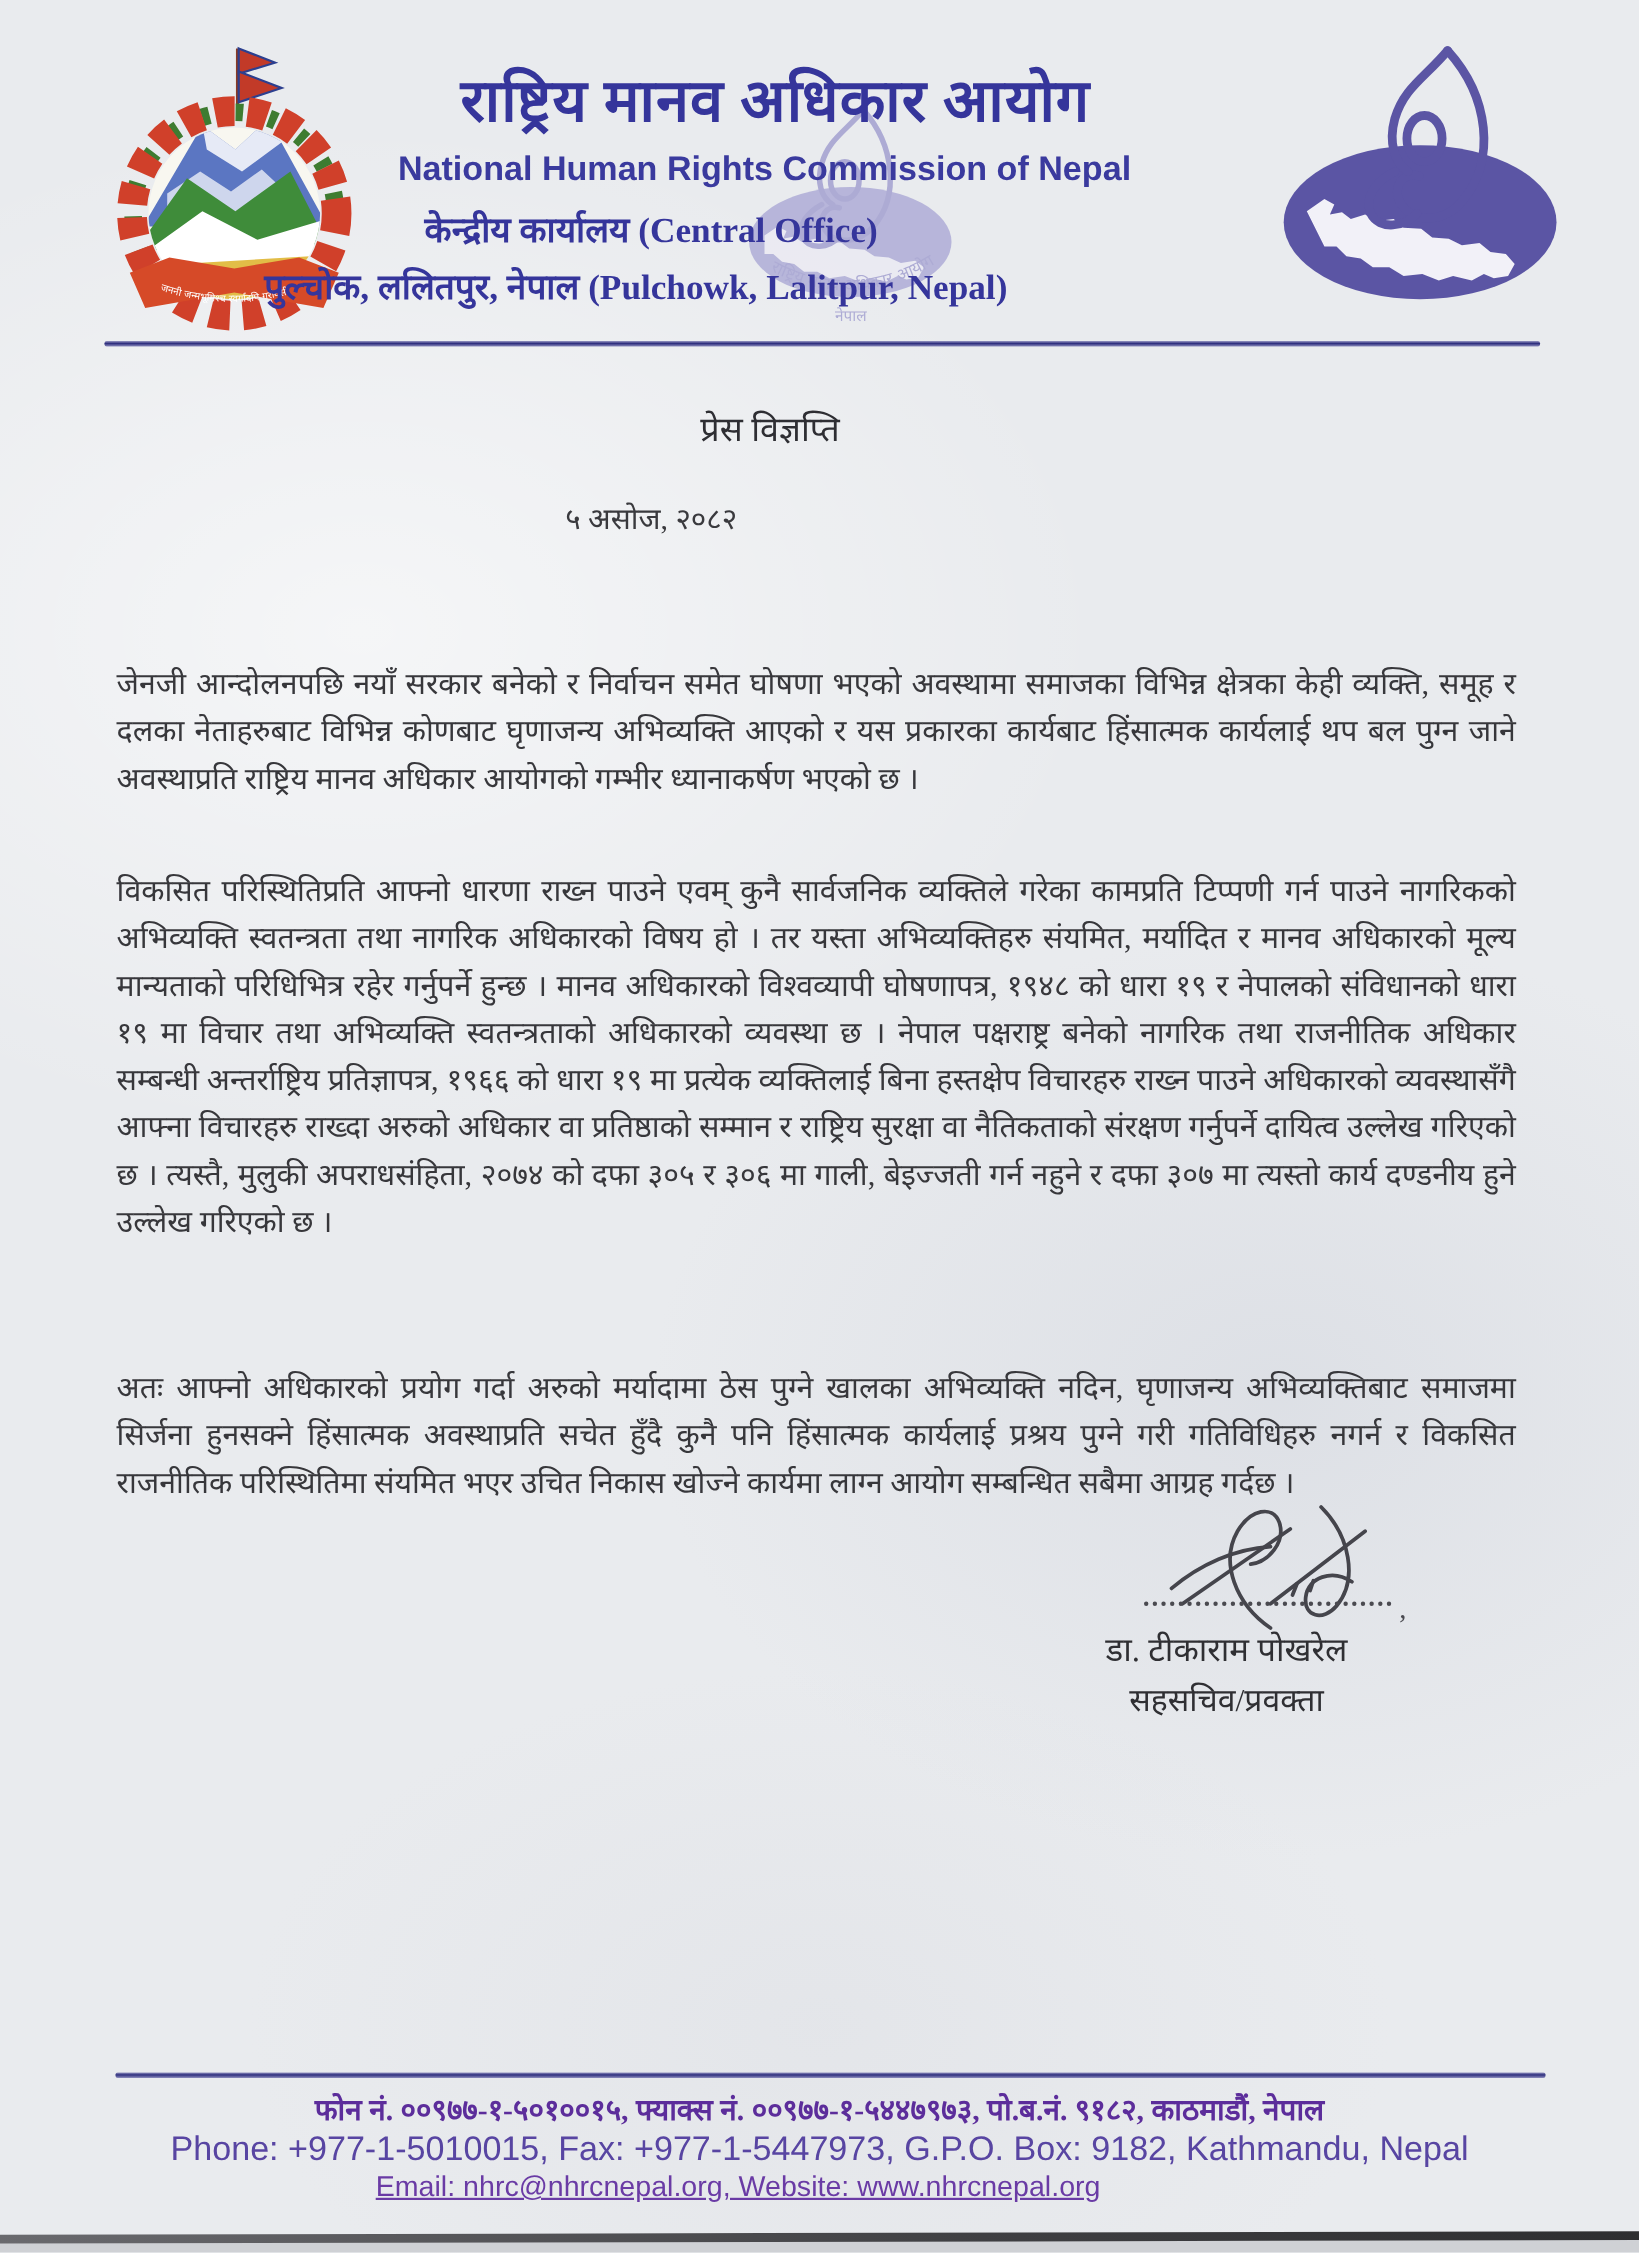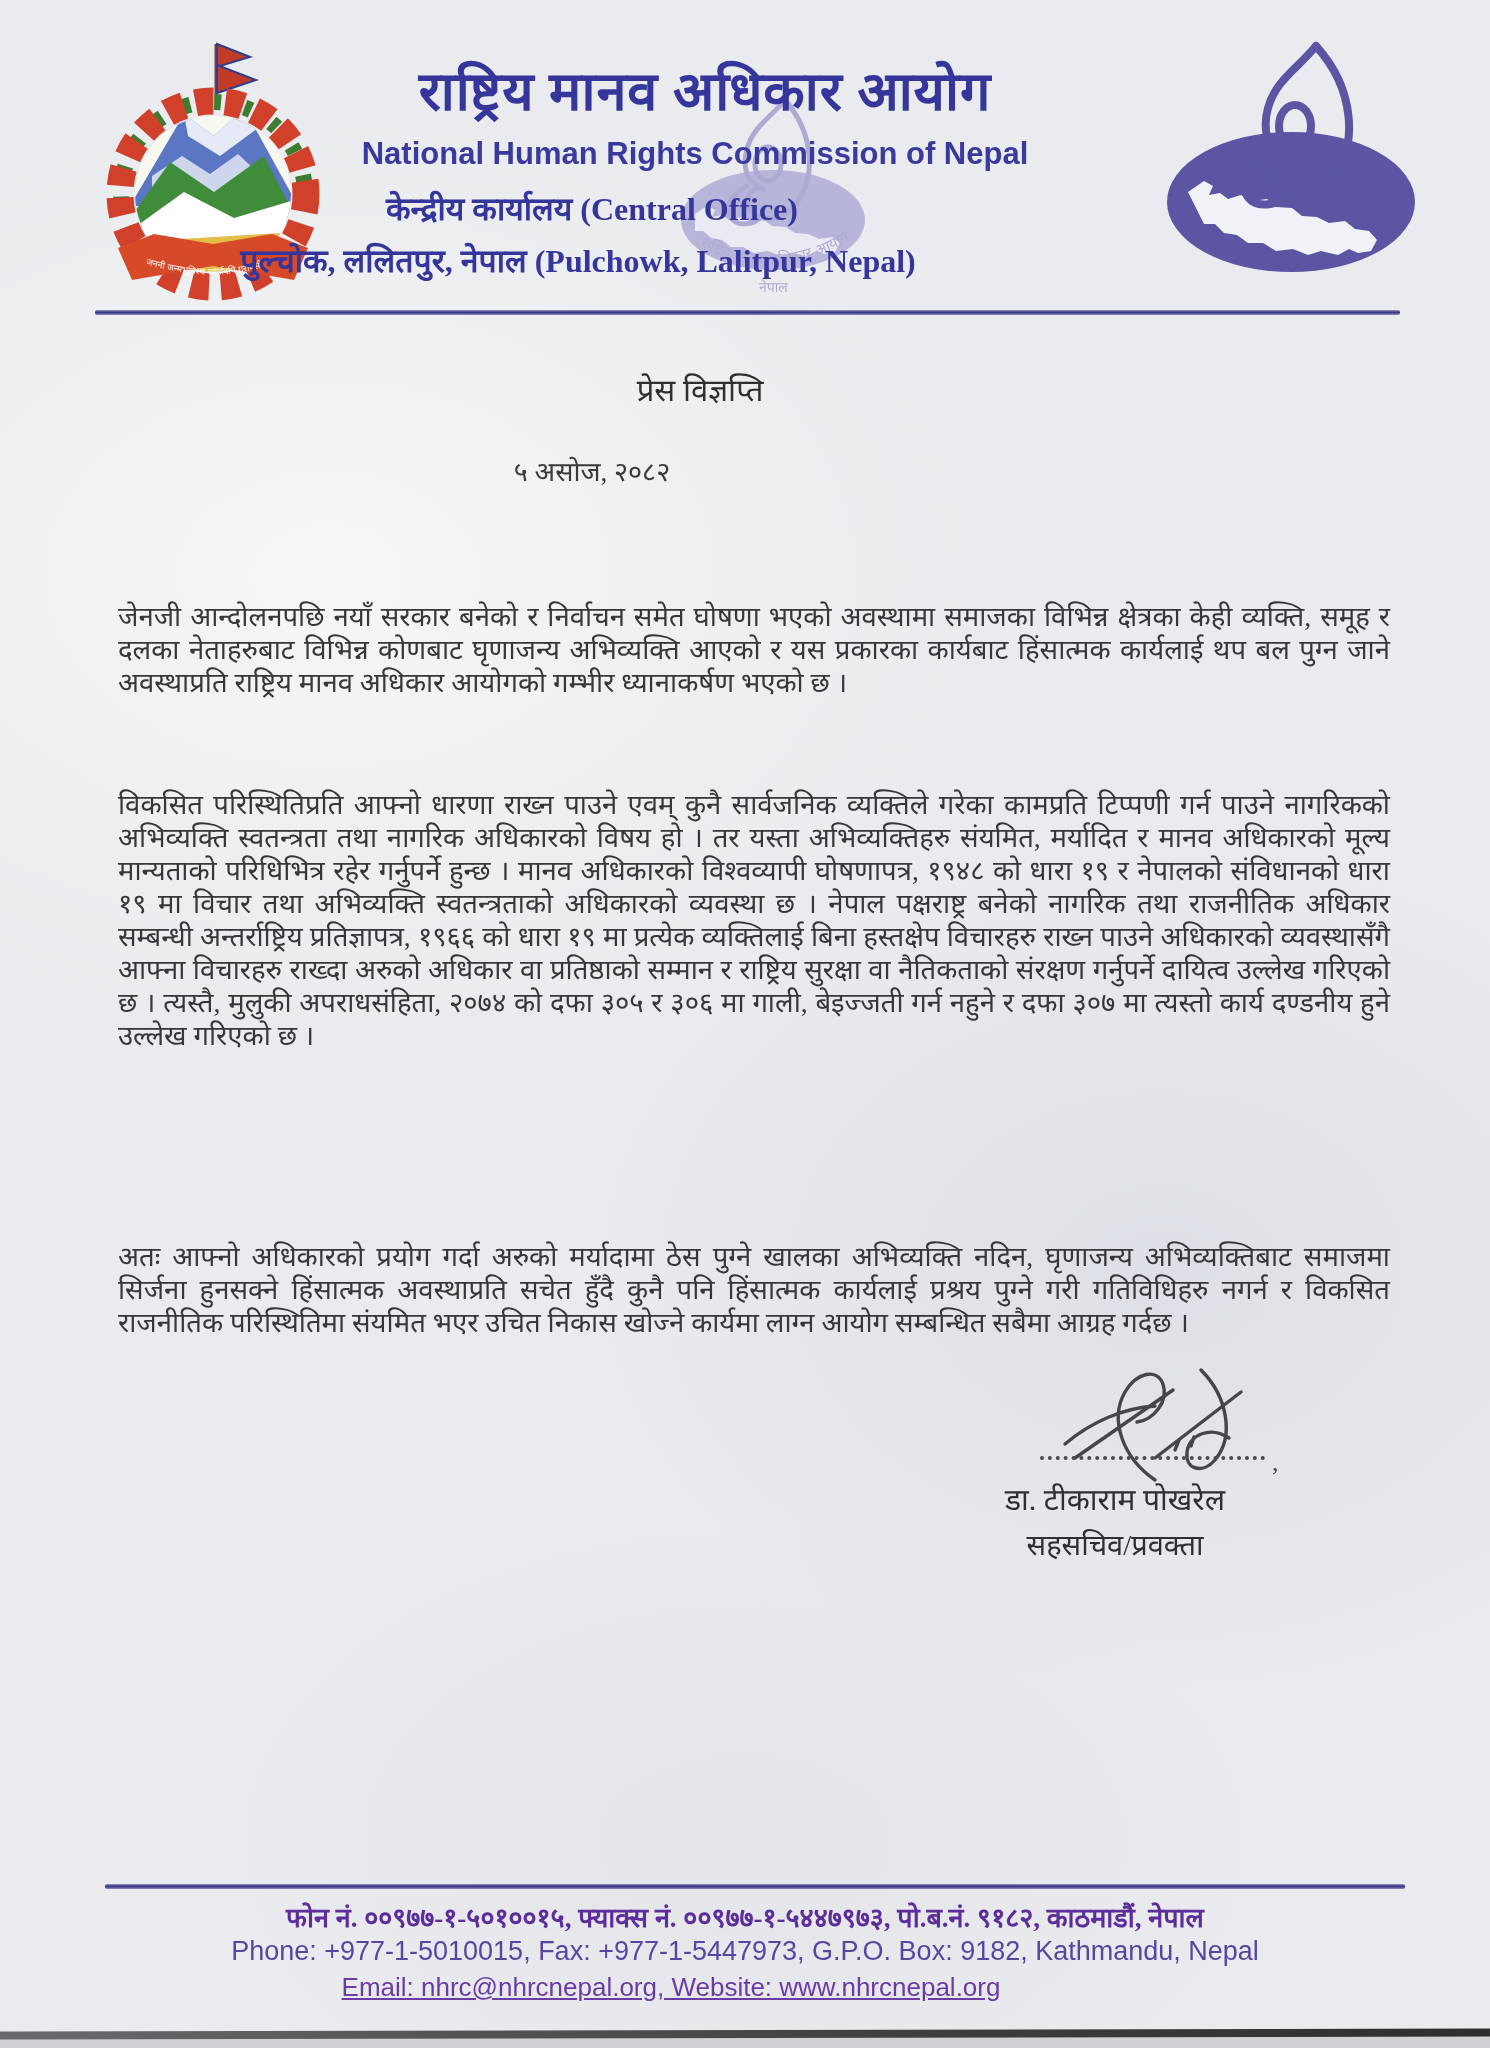--- a/index.html
+++ b/index.html
@@ -24,32 +24,32 @@
   .hdr-addr{font-size:32px;font-weight:bold;}
   .rule{
     position:absolute;height:5px;
     background:linear-gradient(to bottom,#9a9ac4,#2f2f7e 45%,#8d8dbd);
     border-radius:2px;
   }
   .press{font-size:31px;color:#2e2e33;}
   .date{font-size:27px;color:#3a3a3e;}
   .doc-title{font-size:32px;font-weight:bold;color:#2c2c30;}
   .para{
-    position:absolute;left:118px;width:1272px;
-    font-size:27.5px;line-height:33px;text-align:justify;color:#37373b;
+    position:absolute;left:106px;width:1272px;
+    font-size:27.5px;line-height:43px;text-align:justify;color:#37373b;
   }
   .sig-dots{
     position:absolute;left:1040px;top:1452px;width:225px;height:4px;
     border-bottom:4px dotted #4a4a50;
   }
   .sig-comma{position:absolute;left:1272px;top:1448px;font-size:26px;color:#4a4a50;}
   .sig-name{position:absolute;left:900px;top:1478px;width:430px;text-align:center;font-size:30px;color:#2f2f33;}
   .sig-title{position:absolute;left:900px;top:1524px;width:430px;text-align:center;font-size:29px;color:#2f2f33;}
   .foot-np{font-size:27px;font-weight:bold;color:#5c2d9b;text-align:center;}
-  .foot-en{font-family:"Liberation Sans","DejaVu Sans",sans-serif;font-size:27px;color:#5845a2;}
+  .foot-en{font-family:"Liberation Sans","DejaVu Sans",sans-serif;font-size:31px;color:#5845a2;}
   .foot-email{font-family:"Liberation Sans","DejaVu Sans",sans-serif;font-size:26px;color:#6a3ba5;}
   .scan-edge{
     position:absolute;left:0;top:2030px;width:1490px;height:8px;
     background:linear-gradient(to right,#6a6a6e,#3f3f42 60%,#2e2e30);
     transform:rotate(-0.12deg);
   }
   .scan-below{position:absolute;left:0;top:2036px;width:1490px;height:12px;background:#cfd1d5;}
   .stamp{opacity:0.55;}
 </style>
 </head>

